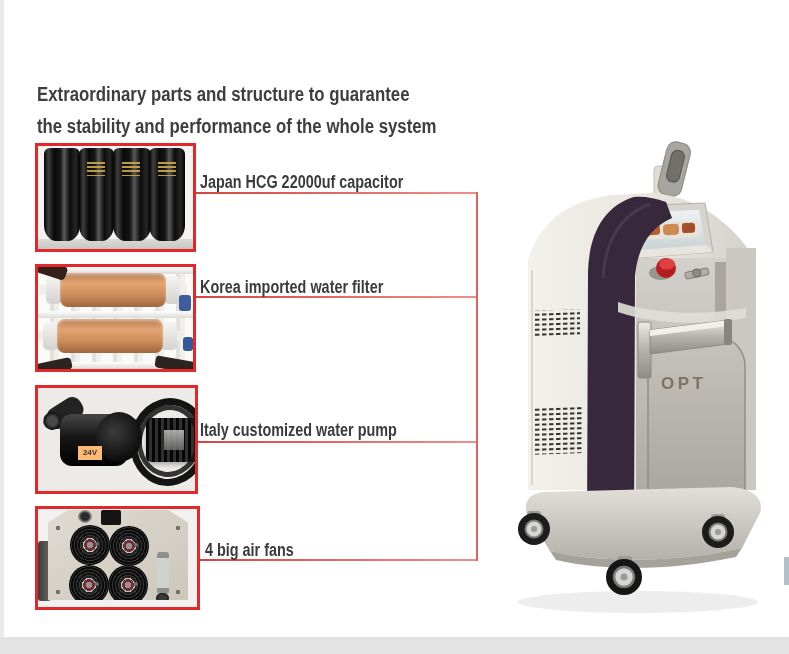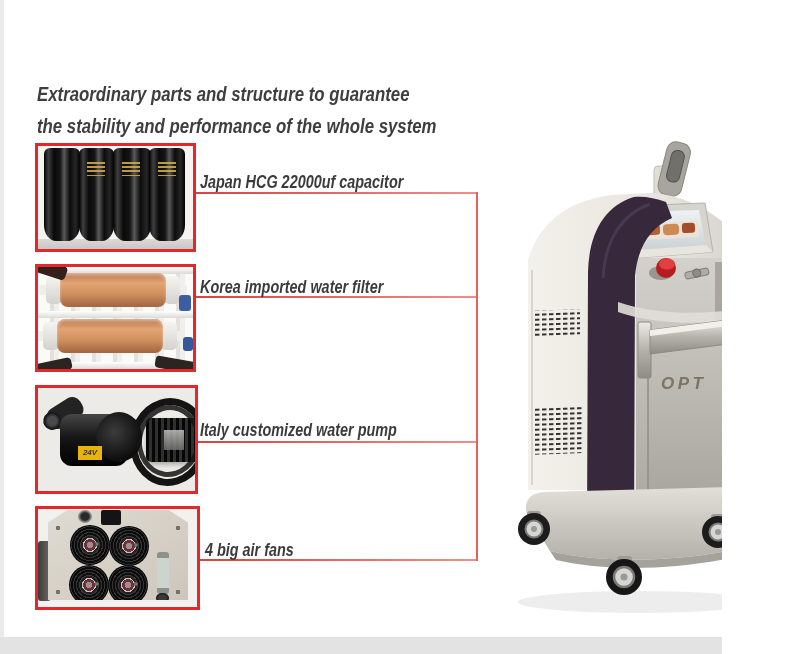--- a/index.html
+++ b/index.html
@@ -1,17 +1,17 @@
 <!DOCTYPE html>
 <html><head>
 <meta charset="utf-8">
 <style>
   html,body{margin:0;padding:0;background:#fff;}
-  .page{position:relative;width:722px;height:654px;background:#ffffff;overflow:hidden;
-        font-family:"Liberation Sans",sans-serif;font-style:italic;}
+  .page{position:relative;width:789px;height:654px;background:#ffffff;overflow:hidden;
+        font-family:"Liberation Sans",sans-serif;}
 
   
   .strip-left{position:absolute;left:0;top:0;width:4px;height:638px;background:#eaeaea;}
   .strip-bottom{position:absolute;left:0;top:637px;width:789px;height:17px;background:#e3e3e3;}
   .artifact-bar{position:absolute;left:784px;top:557px;width:5px;height:28px;background:#b3c0c7;}
 
   
   .headline{position:absolute;left:37px;top:0;color:#3e3e3e;font-weight:bold;font-size:20px;}
   .tline{position:absolute;left:0;white-space:nowrap;transform:scaleX(.84);transform-origin:left top;}
   .t1{top:83px;} .t2{top:115px;}
@@ -65,21 +65,21 @@
   
   .pump-photo{position:absolute;inset:0;background:#edebe7;}
   .elbow{position:absolute;left:8px;top:14px;width:38px;height:22px;background:#232323;border-radius:9px;
          transform:rotate(-32deg);}
   .elbow::after{content:"";position:absolute;left:-5px;top:2px;width:18px;height:18px;border-radius:50%;
          background:radial-gradient(circle,#4a4a4a 35%,#181818 62%);}
   .motor{position:absolute;left:22px;top:26px;width:68px;height:52px;border-radius:12px;
          background:linear-gradient(180deg,#474747,#161616 45%,#000);}
   .volute{position:absolute;left:58px;top:24px;width:46px;height:50px;border-radius:50%;
          background:radial-gradient(circle at 40% 40%,#3c3c3c,#0d0d0d 70%);}
-  .vlabel{position:absolute;left:40px;top:58px;width:24px;height:14px;background:#eab308;color:#333;
+  .vlabel{position:absolute;left:40px;top:58px;width:24px;height:14px;background:#fdba74;color:#333;
           font-size:8px;font-weight:bold;text-align:center;line-height:14px;}
   .loop{position:absolute;left:92px;top:10px;width:64px;height:74px;border:7px solid #141414;border-radius:50%;
         transform:rotate(8deg);}
   .loop.b{left:99px;top:17px;width:54px;height:62px;border-width:5px;opacity:.85;}
   .controller{position:absolute;left:108px;top:30px;width:56px;height:44px;border-radius:5px;
         background:repeating-linear-gradient(90deg,#060606 0 3px,#303030 3px 6px);
         box-shadow:0 3px 4px rgba(0,0,0,.25);}
   .controller::after{content:"";position:absolute;left:18px;top:12px;width:20px;height:20px;
         background:linear-gradient(#c2c2c0,#6e6e6c);opacity:.85;}
 

